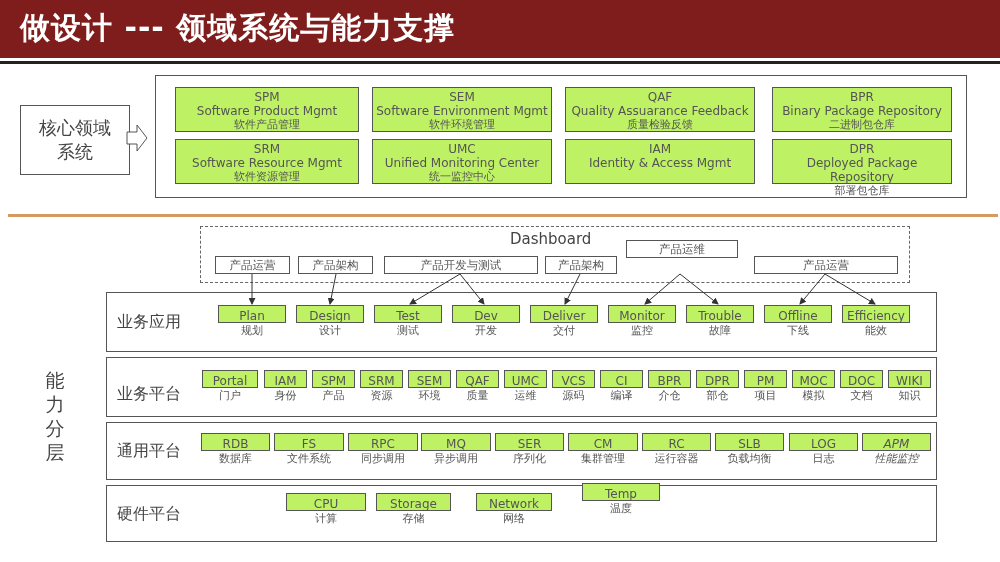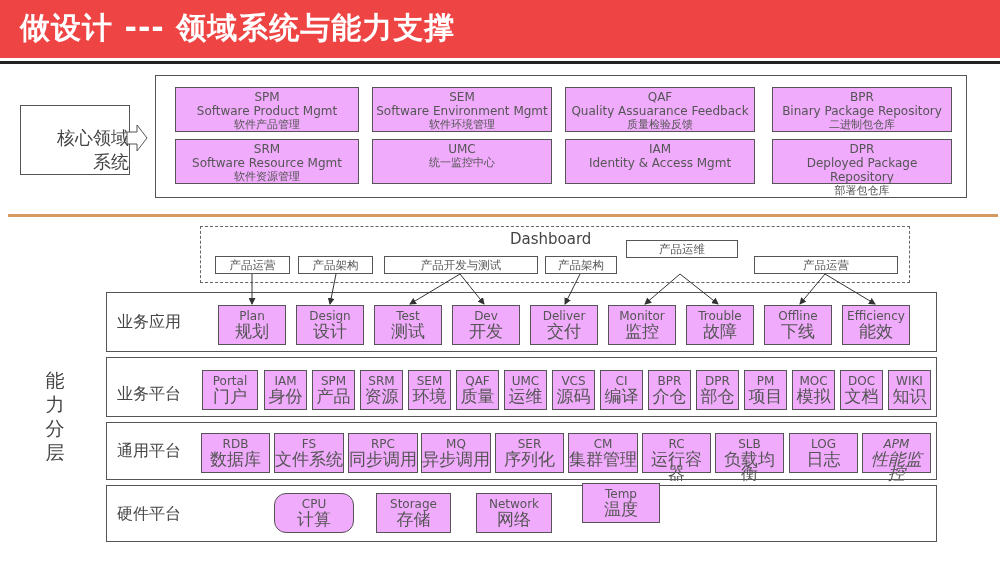--- a/index.html
+++ b/index.html
@@ -1,45 +1,45 @@
 <!DOCTYPE html>
 <html><head>
 <meta charset="utf-8">
 <style>
   * { box-sizing: border-box; margin: 0; padding: 0; }
   html, body { width: 1000px; height: 562px; overflow: hidden; background: #ffffff; }
   body { position: relative; font-family: "DejaVu Sans", "Liberation Sans", sans-serif; color: #444; }
 
-  .header { position: absolute; left: 0; top: 0; width: 1000px; height: 58px; background: #ef4444; }
+  .header { position: absolute; left: 0; top: 0; width: 1000px; height: 58px; background: #7f1d1d; }
   .header-title { position: absolute; left: 20px; top: 8px; font-size: 30px; font-weight: bold; color: #ffffff; letter-spacing: 1px; line-height: 40px; }
   .header-rule { position: absolute; left: 0; top: 58px; width: 1000px; height: 6px; background: #ffffff; border-bottom: 3px solid #222; }
 
-  .box { position: absolute; border: 1px solid #555; background: #f0abfc; text-align: center; color: #555; }
+  .box { position: absolute; border: 1px solid #555; background: #bef264; text-align: center; color: #555; }
   .box .l1 { font-size: 11.5px; line-height: 14px; }
   .box .l2 { font-size: 11px; line-height: 13px; }
 
-  .core-label { position: absolute; left: 20px; top: 105px; width: 110px; height: 70px; border: 1px solid #555; font-size: 18px; line-height: 24px; text-align: right; padding-top: 20px; color: #444; }
+  .core-label { position: absolute; left: 20px; top: 105px; width: 110px; height: 70px; border: 1px solid #555; font-size: 18px; line-height: 24px; text-align: center; padding-top: 10px; color: #444; }
   .core-arrow { position: absolute; left: 126px; top: 123px; }
   .core-frame { position: absolute; left: 155px; top: 75px; width: 812px; height: 123px; border: 1px solid #555; }
   .core-box { height: 45px; padding-top: 2px; }
   .core-box .l1 { font-size: 12px; line-height: 14px; }
 
   .divider { position: absolute; left: 8px; top: 214px; width: 990px; height: 3px; background: #d49a60; }
 
   .dash-frame { position: absolute; left: 200px; top: 226px; width: 710px; height: 57px; border: 1px dashed #666; }
   .dash-title { position: absolute; left: 510px; top: 230px; font-size: 15px; color: #444; }
   .tag { position: absolute; height: 18px; border: 1px solid #555; font-size: 11.5px; line-height: 16px; text-align: center; color: #555; background: #fff; }
 
   .layer { position: absolute; left: 106px; width: 831px; border: 1px solid #555; background: #fff; }
   .layer-name { position: absolute; left: 10px; font-size: 16px; color: #444; }
   .cap-label { position: absolute; left: 44px; top: 368px; width: 22px; font-size: 19px; line-height: 24px; color: #444; text-align: center; }
 
-  .cell { height: 40px; padding-top: 3px; }
+  .cell { height: 18px; padding-top: 3px; }
   .cell .l1 { font-size: 12px; line-height: 15px; }
-  .cell .l2 { font-size: 17px; line-height: 14px; }
+  .cell .l2 { font-size: 11px; line-height: 14px; }
 
   svg.arrows { position: absolute; left: 0; top: 0; width: 1000px; height: 562px; pointer-events: none; }
 </style>
 </head>
 <body>
 
 <div class="header">
   <div class="header-title">做设计 --- 领域系统与能力支撑</div>
 </div>
 <div class="header-rule"></div>
@@ -73,20 +73,21 @@
   <div class="l1">Binary Package Repository</div>
   <div class="l2">二进制包仓库</div>
 </div>
 <div class="box core-box" style="left:175px;top:139px;width:184px;">
   <div class="l1">SRM</div>
   <div class="l1">Software Resource Mgmt</div>
   <div class="l2">软件资源管理</div>
 </div>
 <div class="box core-box" style="left:372px;top:139px;width:180px;">
   <div class="l1">UMC</div>
+  <div class="l1">Unified Monitoring Center</div>
   <div class="l2">统一监控中心</div>
 </div>
 <div class="box core-box" style="left:565px;top:139px;width:190px;">
   <div class="l1">IAM</div>
   <div class="l1">Identity &amp; Access Mgmt</div>
 </div>
 <div class="box core-box" style="left:772px;top:139px;width:180px;">
   <div class="l1">DPR</div>
   <div class="l1">Deployed Package Repository</div>
   <div class="l2">部署包仓库</div>
@@ -254,21 +255,21 @@
     <div class="l2">日志</div>
   </div>
 <div class="box cell" style="left:862px;top:433px;width:69px;font-style:italic;">
     <div class="l1">APM</div>
     <div class="l2">性能监控</div>
   </div>
 
 <div class="layer" style="top:485px;height:57px;">
   <div class="layer-name" style="top:18px;">硬件平台</div>
 </div>
-<div class="box cell" style="left:274px;top:493px;width:80px;border-radius:12px;">
+<div class="box cell" style="left:286px;top:493px;width:80px;">
     <div class="l1">CPU</div>
     <div class="l2">计算</div>
   </div>
 <div class="box cell" style="left:376px;top:493px;width:75px;">
     <div class="l1">Storage</div>
     <div class="l2">存储</div>
   </div>
 <div class="box cell" style="left:476px;top:493px;width:76px;">
     <div class="l1">Network</div>
     <div class="l2">网络</div>

